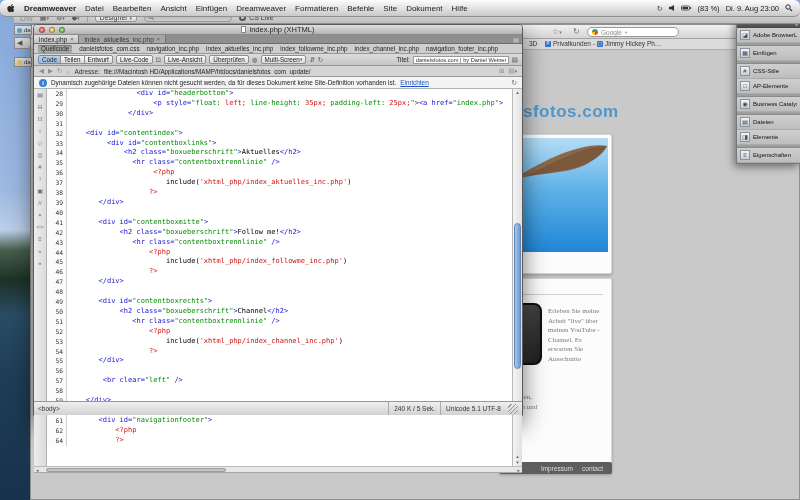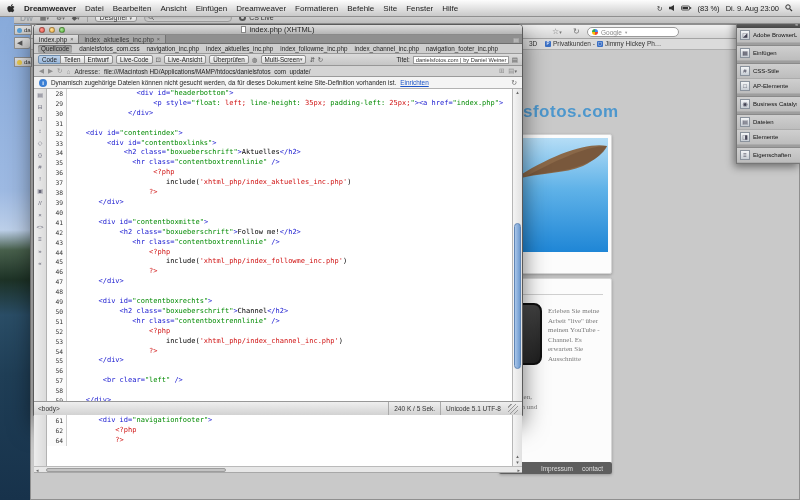--- a/index.html
+++ b/index.html
@@ -2,21 +2,21 @@
 <html><head>
 <meta charset="utf-8">
 <style>
 *{margin:0;padding:0;box-sizing:border-box;}
 html,body{width:800px;height:500px;overflow:hidden;background:#222;font-family:"Liberation Sans",sans-serif;}
 #screen{position:absolute;left:0;top:0;width:800px;height:500px;overflow:hidden;
  background:linear-gradient(#86a9da 0%,#9db9e2 38%,#bccfe9 46%,#48604c 50%,#1d3226 56%,#2a4d66 63%,#1f3e56 75%,#17324b 100%);}
 
 #menubar{position:absolute;left:0;top:0;width:800px;height:12px;z-index:60;
  background:linear-gradient(#fdfdfd,#dedede 60%,#c9c9c9);border-bottom:1px solid #8f8f8f;
- display:flex;align-items:center;gap:9px;padding:8px 7px;font-size:8px;color:#1c1c1c;}
+ display:flex;align-items:center;gap:9px;padding:8px 7px;font-size:8px;color:#1c1c1c;border-radius:6px;}
 #menubar .mi{white-space:nowrap;}
 #menubar .first{font-weight:bold;}
 #mb-status{margin-left:auto;display:flex;align-items:center;gap:6px;font-size:7.5px;color:#222;}
 .mb-ico{font-size:7px;color:#333;line-height:7px;}
 .gball{width:6px;height:6px;border-radius:50%;display:inline-block;background:conic-gradient(#4285f4 0 25%,#ea4335 0 50%,#fbbc05 0 75%,#34a853 0);}
 
 #appbar{position:absolute;left:14px;top:12px;width:786px;height:12px;z-index:40;
  background:linear-gradient(#dadada,#bebebe);border-bottom:1px solid #8d8d8d;
  display:flex;align-items:center;gap:7px;padding:0 6px;font-size:7px;color:#444;}
 .dw-logo{font-weight:bold;color:#9aa0a6;font-size:8.5px;}
@@ -133,21 +133,21 @@
     <span style="display:flex;gap:9px;">
         <span class="mi first">Dreamweaver</span>
         <span class="mi">Datei</span>
         <span class="mi">Bearbeiten</span>
         <span class="mi">Ansicht</span>
         <span class="mi">Einfügen</span>
         <span class="mi">Dreamweaver</span>
         <span class="mi">Formatieren</span>
         <span class="mi">Befehle</span>
         <span class="mi">Site</span>
-        <span class="mi">Fenster</span>
+        <span class="mi">Dokument</span>
         <span class="mi">Hilfe</span>
       </span>
     <span id="mb-status">
       <span class="mb-ico">↻</span>
       <span style="display:flex;">
           <svg width="6" height="6">
             <path d="M5 0 L2 1.8 H0 V4.2 H2 L5 6 Z" fill="#333"></path>
           </svg>
         </span>
       <span style="display:flex;">

